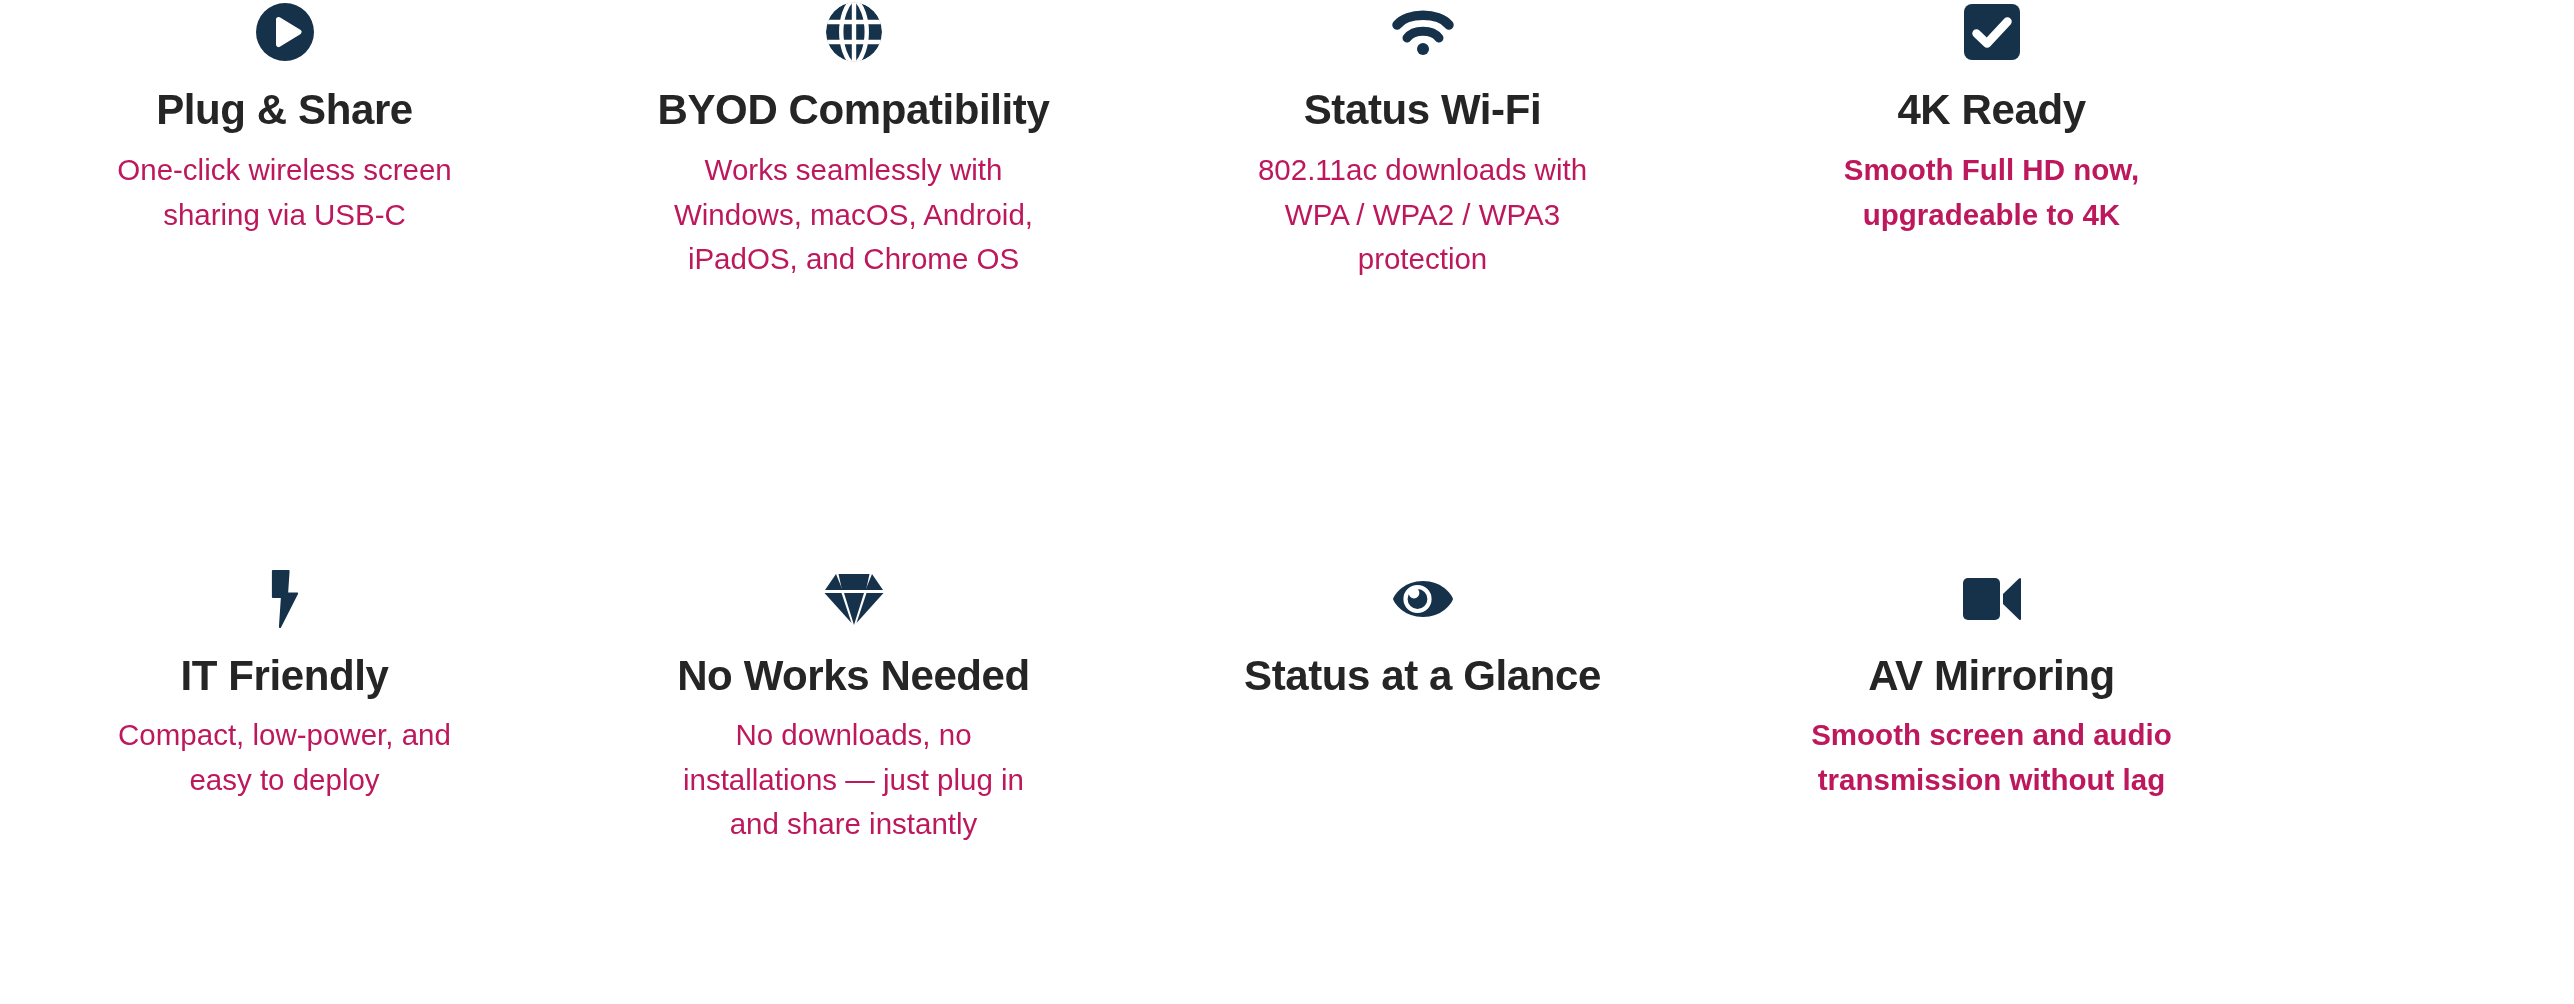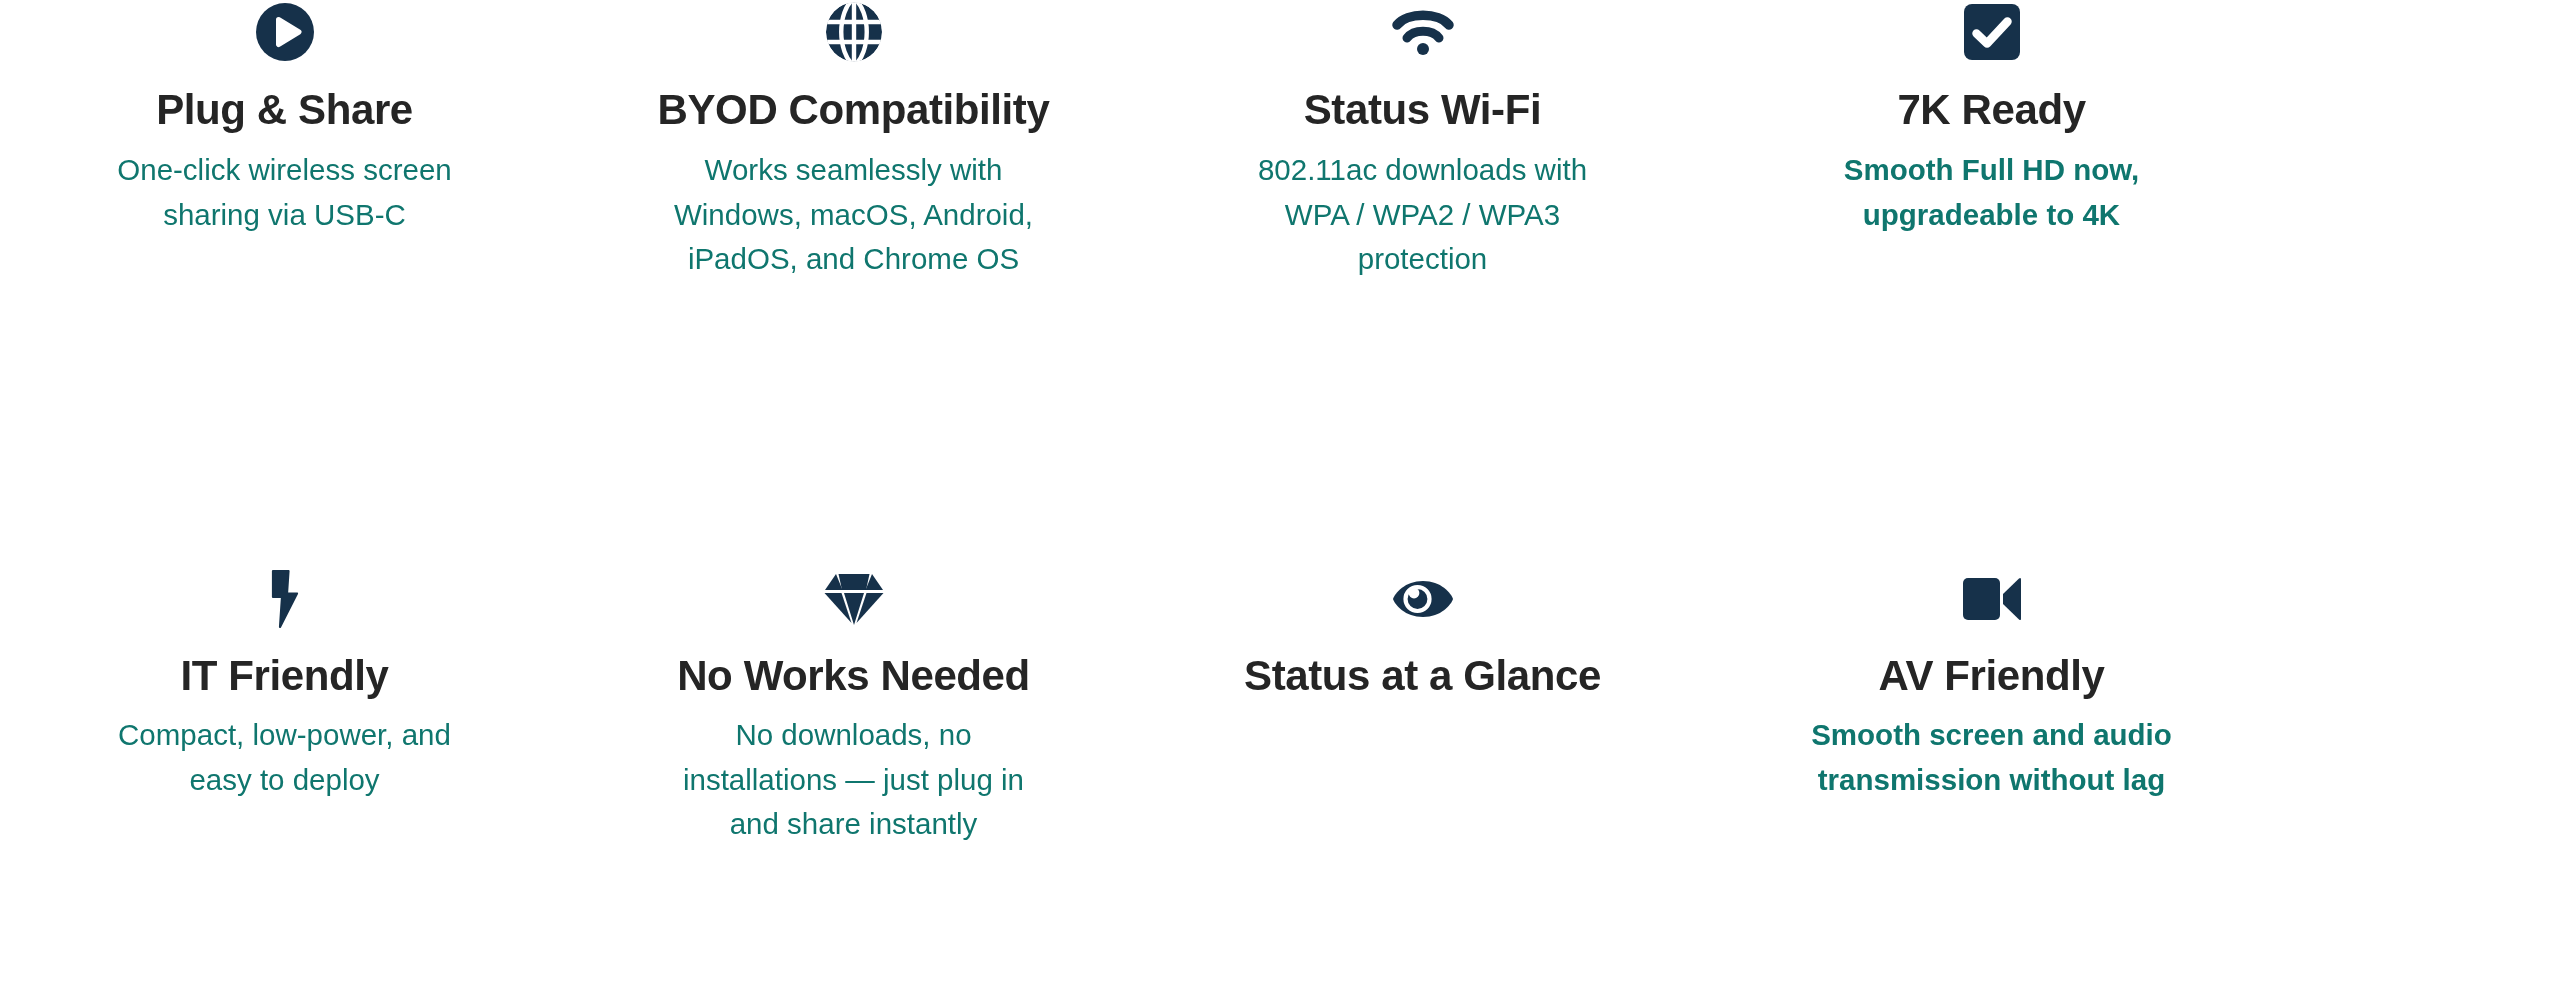--- a/index.html
+++ b/index.html
@@ -53,21 +53,21 @@
     white-space: nowrap;
   }
   .row-1 .feature-title { margin-top: 23px; }
   .row-2 .feature-title { margin-top: 22px; }
 
   .feature-desc {
     margin: 0;
     font-size: 29.5px;
     font-weight: 400;
     line-height: 1.5;
-    color: #0f766e;
+    color: #be185d;
     text-align: center;
     max-width: 420px;
   }
   .row-1 .feature-desc { margin-top: 16px; }
   .row-2 .feature-desc { margin-top: 15px; }
 
   .col-1 .feature-desc { max-width: 400px; }
   .col-2 .feature-desc { max-width: 380px; }
   .col-3 .feature-desc { max-width: 400px; }
   .col-4 .feature-desc { max-width: 400px; font-weight: bold; }
@@ -126,21 +126,21 @@
     <p class="feature-desc">802.11ac downloads with WPA / WPA2 / WPA3 protection</p>
   </div>
 
   <div class="feature-cell row-1 col-4">
     <span class="feature-icon">
       <svg width="56" height="56" viewBox="0 0 56 56" aria-hidden="true">
         <rect x="0" y="0" width="56" height="56" rx="8" ry="8" fill="#16314a"></rect>
         <path d="M12.5 29.5 L23 39.5 L43.5 17.5" fill="none" stroke="#ffffff" stroke-width="8.5" stroke-linecap="round" stroke-linejoin="round"></path>
       </svg>
     </span>
-    <h3 class="feature-title">7K Ready</h3>
+    <h3 class="feature-title">4K Ready</h3>
     <p class="feature-desc">Smooth Full HD now, upgradeable to 4K</p>
   </div>
 
   <div class="feature-cell row-2 col-1">
     <span class="feature-icon">
       <svg width="36" height="58" viewBox="0 0 36 58" aria-hidden="true">
         <path d="M21.5 1 L6 1 L6 27 L15 27 L13 57 L30 23.5 L20 23.5 Z" fill="#16314a" stroke="#16314a" stroke-width="2.2" stroke-linejoin="round"></path>
       </svg>
     </span>
     <h3 class="feature-title">IT Friendly</h3>
@@ -177,17 +177,17 @@
     <h3 class="feature-title">Status at a Glance</h3>
   </div>
 
   <div class="feature-cell row-2 col-4">
     <span class="feature-icon">
       <svg width="60" height="46" viewBox="0 0 60 46" aria-hidden="true">
         <rect x="1" y="2" width="37" height="42" rx="5" ry="5" fill="#16314a"></rect>
         <path d="M41 18 L57 2.5 C 58.6 1.2, 59 2.4, 59 3.6 L59 42.5 C 59 43.8, 58.6 44.8, 57 43.5 L41 28 Z" fill="#16314a"></path>
       </svg>
     </span>
-    <h3 class="feature-title">AV Friendly</h3>
+    <h3 class="feature-title">AV Mirroring</h3>
     <p class="feature-desc">Smooth screen and audio transmission without lag</p>
   </div>
 
 </div>
 
 </body></html>

